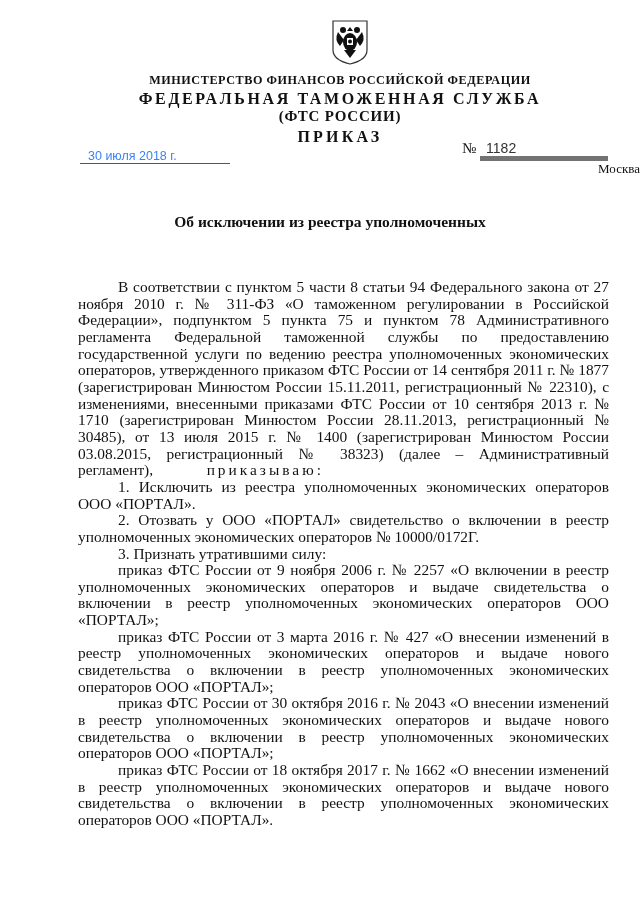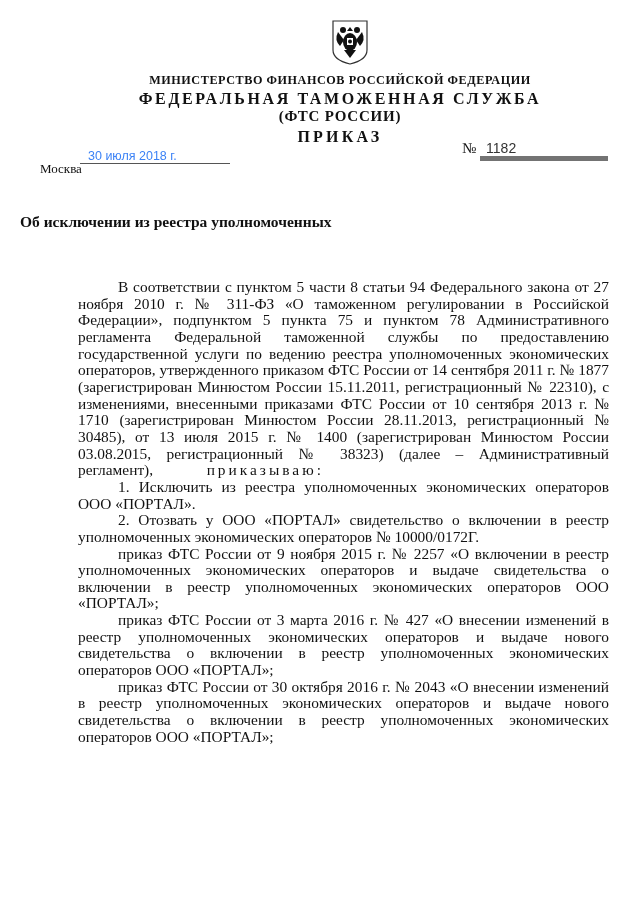--- a/index.html
+++ b/index.html
@@ -11,22 +11,22 @@
   .service { top:90px; font-size:16px; letter-spacing:2.6px; left:20px; }
   .abbr { top:108px; font-size:15px; letter-spacing:0.8px; left:20px; }
   .prikaz { top:128px; font-size:16px; letter-spacing:3.2px; left:20px; }
   .date { position:absolute; left:80px; top:148px; width:150px; height:16px;
           border-bottom:1px solid #555; font-family:"Liberation Sans",sans-serif;
           font-size:12.5px; color:#3b82f6; line-height:16px; padding-left:8px; box-sizing:border-box; }
   .num-wrap { position:absolute; left:462px; top:140px; font-size:15px; }
   .num-sign { font-family:"Liberation Serif",serif; }
   .num-val { display:inline-block; width:128px; border-bottom:5px solid #737373;
              font-family:"Liberation Sans",sans-serif; font-size:14px; color:#333; padding-left:6px; box-sizing:border-box; }
-  .city { position:absolute; left:0; width:640px; top:161px; text-align:left; font-size:13px; padding-left:40px; box-sizing:border-box; }
-  .title { position:absolute; left:0; width:640px; top:213px; 
+  .city { position:absolute; left:0; width:640px; top:161px; text-align:right; font-size:13px; padding-left:40px; box-sizing:border-box; }
+  .title { position:absolute; left:0; width:640px; top:213px; text-align:center;
            font-weight:bold; font-size:15.5px; line-height:18px; padding-left:20px; box-sizing:border-box; }
   .body { position:absolute; left:78px; top:279px; width:531px; font-size:15.4px; line-height:16.65px; }
   .body p { margin:0; text-align:justify; text-align-last:auto; }
   .ind { text-indent:40px; }
   .last { text-align-last:left; }
   .spaced { letter-spacing:3px;margin-left:42px; }
 </style>
 </head>
 <body>
 
@@ -58,16 +58,18 @@
 <div class="city">Москва</div>
 
 <div class="title">
   <div>Об исключении из реестра уполномоченных</div>
 </div>
 
 <div class="body">
   <p class="ind last"><span>В соответствии с пунктом 5 части 8 статьи 94 Федерального закона от 27 ноября 2010 г. № 311-ФЗ «О таможенном регулировании в Российской Федерации», подпунктом 5 пункта 75 и пунктом 78 Административного регламента Федеральной таможенной службы по предоставлению государственной услуги по ведению реестра уполномоченных экономических операторов, утвержденного приказом ФТС России от 14 сентября 2011 г. № 1877 (зарегистрирован Минюстом России 15.11.2011, регистрационный № 22310), с изменениями, внесенными приказами ФТС России от 10 сентября 2013 г. № 1710 (зарегистрирован Минюстом России 28.11.2013, регистрационный № 30485), от 13 июля 2015 г. № 1400 (зарегистрирован Минюстом России 03.08.2015, регистрационный № 38323) (далее – Административный регламент),</span>&nbsp;&nbsp; <span class="spaced">приказываю:</span></p>
   <p class="ind last">1. Исключить из реестра уполномоченных экономических операторов ООО «ПОРТАЛ».</p>
   <p class="ind last">2. Отозвать у ООО «ПОРТАЛ» свидетельство о включении в реестр уполномоченных экономических операторов № 10000/0172Г.</p>
-  <p class="ind last">приказ ФТС России от 9 ноября 2015 г. № 2257 «О включении в реестр уполномоченных экономических операторов и выдаче свидетельства о включении в реестр уполномоченных экономических операторов ООО «ПОРТАЛ»;</p>
+  <p class="ind last">3. Признать утратившими силу:</p>
+  <p class="ind last">приказ ФТС России от 9 ноября 2006 г. № 2257 «О включении в реестр уполномоченных экономических операторов и выдаче свидетельства о включении в реестр уполномоченных экономических операторов ООО «ПОРТАЛ»;</p>
   <p class="ind last">приказ ФТС России от 3 марта 2016 г. № 427 «О внесении изменений в реестр уполномоченных экономических операторов и выдаче нового свидетельства о включении в реестр уполномоченных экономических операторов ООО «ПОРТАЛ»;</p>
   <p class="ind last">приказ ФТС России от 30 октября 2016 г. № 2043 «О внесении изменений в реестр уполномоченных экономических операторов и выдаче нового свидетельства о включении в реестр уполномоченных экономических операторов ООО «ПОРТАЛ»;</p>
+  <p class="ind last">приказ ФТС России от 18 октября 2017 г. № 1662 «О внесении изменений в реестр уполномоченных экономических операторов и выдаче нового свидетельства о включении в реестр уполномоченных экономических операторов ООО «ПОРТАЛ».</p>
 </div>
 
 </body></html>

